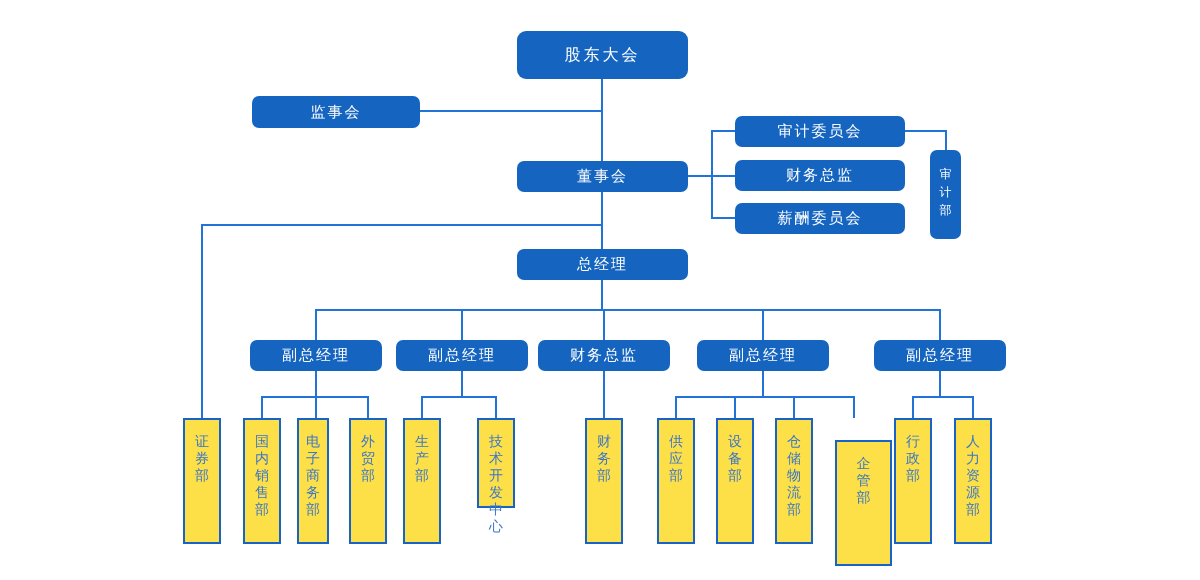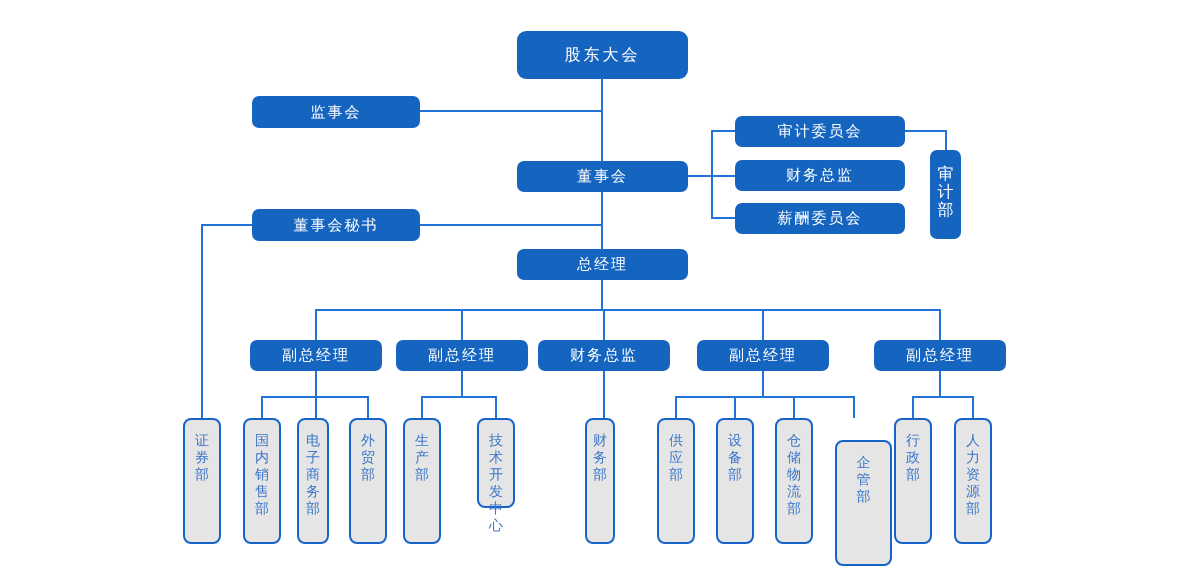--- a/index.html
+++ b/index.html
@@ -10,36 +10,35 @@
   }
   .line{position:absolute;background:var(--connector,#2273d8);}
   .hbox{
     position:absolute;background:var(--node-fill,#1565c0);
     color:var(--node-text,#ffffff);border-radius:7px;
     display:flex;align-items:center;justify-content:center;
     font-size:15px;letter-spacing:2px;white-space:nowrap;
   }
   .root{border-radius:9px;font-size:16px;letter-spacing:3px;}
   .vbox{
-    position:absolute;background:#e5e5e5;box-sizing:border-box;
-    border:2px solid var(--dept-border,#1763c8);border-radius:8px;
+    position:absolute;background:#fde047;box-sizing:border-box;
+    border:2px solid var(--dept-border,#1763c8);border-radius:0;
     color:var(--dept-text,#3b76c9);
-    font-family:Liberation Mono, monospace;
   }
   .vbox>span{
     display:block;width:1em;margin:13px auto 0;
     font-size:14px;line-height:17px;word-break:break-all;text-align:center;
   }
   .vfilled{
     position:absolute;background:var(--node-fill,#1565c0);box-sizing:border-box;
     border-radius:7px;color:var(--node-text,#ffffff);
   }
   .vfilled>span{
     display:block;width:1em;margin:15px auto 0;
-    font-size:16px;line-height:18px;word-break:break-all;text-align:center;
+    font-size:12px;line-height:18px;word-break:break-all;text-align:center;
   }
 </style>
 </head>
 <body>
 
 <div class="canvas">
 
   <div class="line" style="left:601px;top:79px;width:2px;height:84px;"></div>
   <div class="line" style="left:601px;top:192px;width:2px;height:58px;"></div>
   <div class="line" style="left:601px;top:280px;width:2px;height:31px;"></div>
@@ -90,21 +89,20 @@
 
   <div class="hbox root" style="left:517px;top:31px;width:171px;height:48px;">股东大会</div>
   <div class="hbox" style="left:252px;top:96px;width:168px;height:32px;">监事会</div>
   <div class="hbox" style="left:517px;top:161px;width:171px;height:31px;">董事会</div>
   <div class="hbox" style="left:735px;top:116px;width:170px;height:31px;">审计委员会</div>
   <div class="hbox" style="left:735px;top:160px;width:170px;height:31px;">财务总监</div>
   <div class="hbox" style="left:735px;top:203px;width:170px;height:31px;">薪酬委员会</div>
   <div class="vfilled" style="left:930px;top:150px;width:31px;height:89px;">
       <span>审计部</span>
     </div>
-  <div class="hbox" style="left:252px;top:209px;width:168px;height:32px;">董事会秘书</div>
   <div class="hbox" style="left:517px;top:249px;width:171px;height:31px;">总经理</div>
 
   <div class="hbox" style="left:250px;top:340px;width:132px;height:31px;">副总经理</div>
   <div class="hbox" style="left:396px;top:340px;width:132px;height:31px;">副总经理</div>
   <div class="hbox" style="left:538px;top:340px;width:132px;height:31px;">财务总监</div>
   <div class="hbox" style="left:697px;top:340px;width:132px;height:31px;">副总经理</div>
   <div class="hbox" style="left:874px;top:340px;width:132px;height:31px;">副总经理</div>
 
   <div class="vbox" style="left:183px;top:418px;width:38px;height:126px;">
       <span>证券部</span>
@@ -117,21 +115,21 @@
     </div>
   <div class="vbox" style="left:349px;top:418px;width:38px;height:126px;">
       <span>外贸部</span>
     </div>
   <div class="vbox" style="left:403px;top:418px;width:38px;height:126px;">
       <span>生产部</span>
     </div>
   <div class="vbox" style="left:477px;top:418px;width:38px;height:90px;">
       <span>技术开发中心</span>
     </div>
-  <div class="vbox" style="left:585px;top:418px;width:30px;height:126px;">
+  <div class="vbox" style="left:585px;top:418px;width:38px;height:126px;">
       <span>财务部</span>
     </div>
   <div class="vbox" style="left:657px;top:418px;width:38px;height:126px;">
       <span>供应部</span>
     </div>
   <div class="vbox" style="left:716px;top:418px;width:38px;height:126px;">
       <span>设备部</span>
     </div>
   <div class="vbox" style="left:775px;top:418px;width:38px;height:126px;">
       <span>仓储物流部</span>

